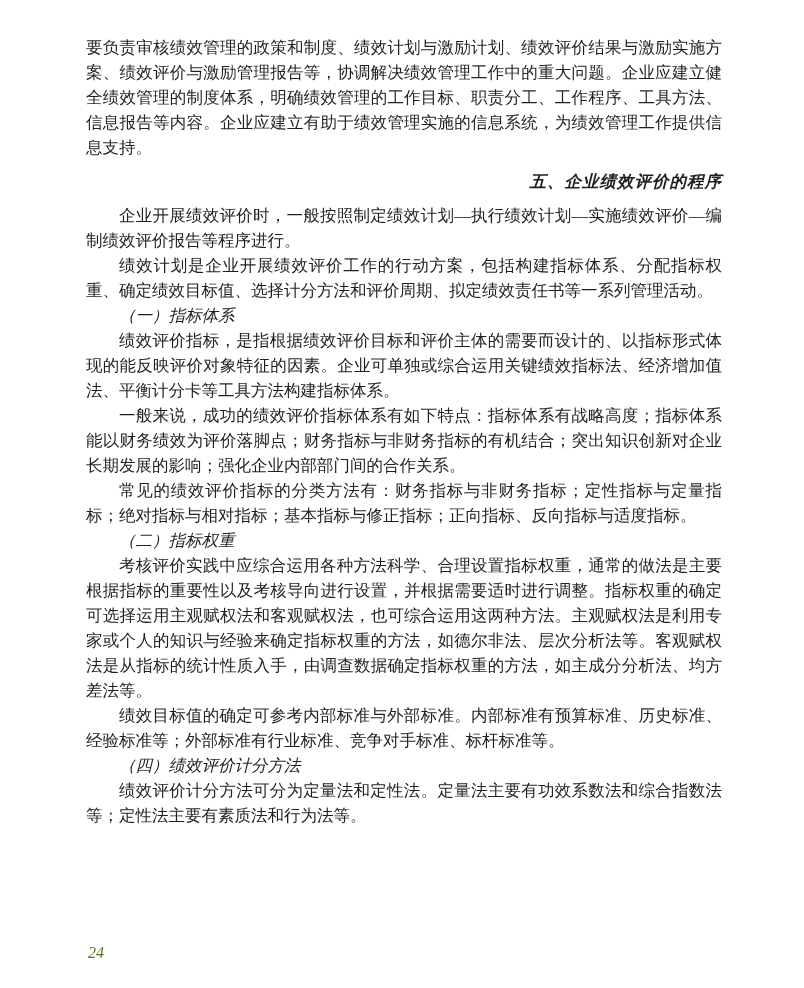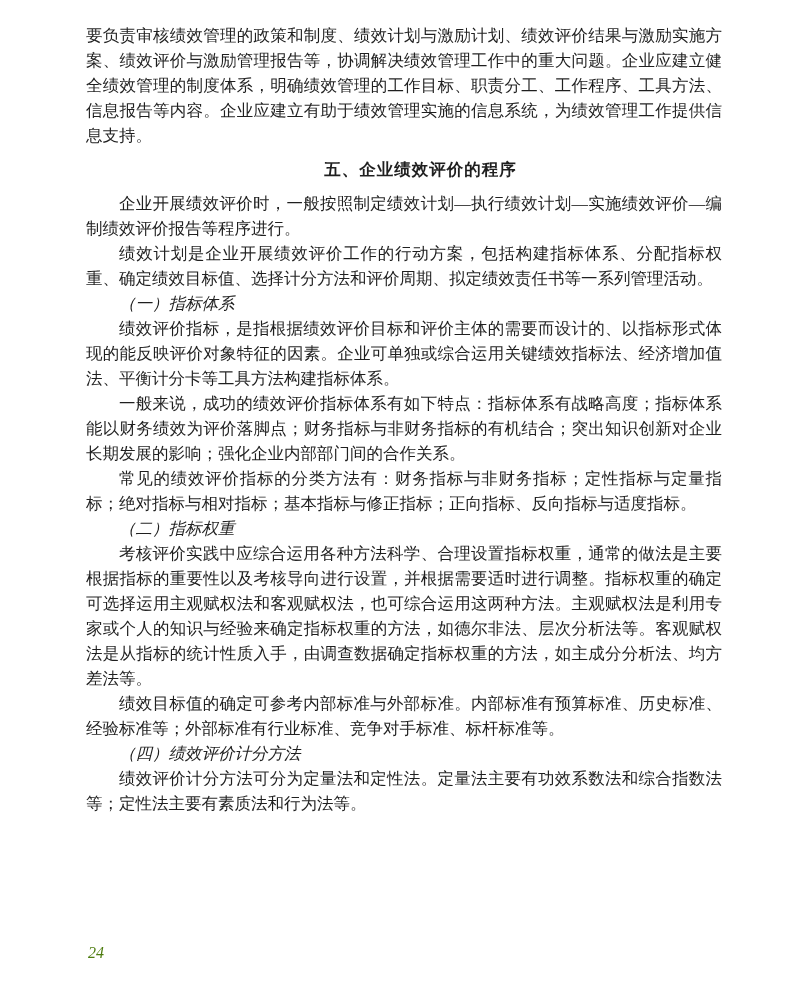--- a/index.html
+++ b/index.html
@@ -10,42 +10,43 @@
   .page {
     position: relative;
     width: 804px;
     height: 988px;
     background: #ffffff;
     overflow: hidden;
     font-family: "Liberation Serif", "DejaVu Serif", serif;
     color: #1f1f1f;
   }
   .content {
-    padding: 23px 82px 0 86px;
+    padding: 35px 82px 0 86px;
     font-size: 16.5px;
     line-height: 25px;
     text-align: justify;
     text-justify: inter-ideograph;
   }
   p.para {
     margin: 0;
     text-indent: 2em;
   }
   p.para.no-indent {
     text-indent: 0;
   }
   h2.heading {
     font-family: "Liberation Sans", "DejaVu Sans", sans-serif;
     font-weight: bold;
     font-size: 16.5px;
     line-height: 25px;
     margin: 9px 0 9px 0;
     padding-left: 2em;
-    text-align: center;
+    text-align: right;
     letter-spacing: 1px;
+    font-style: italic;
   }
   p.subheading {
     margin: 0;
     text-indent: 2em;
     text-align: left;
     font-style: italic;
   }
   .page-number {
     position: absolute;
     left: 88px;

